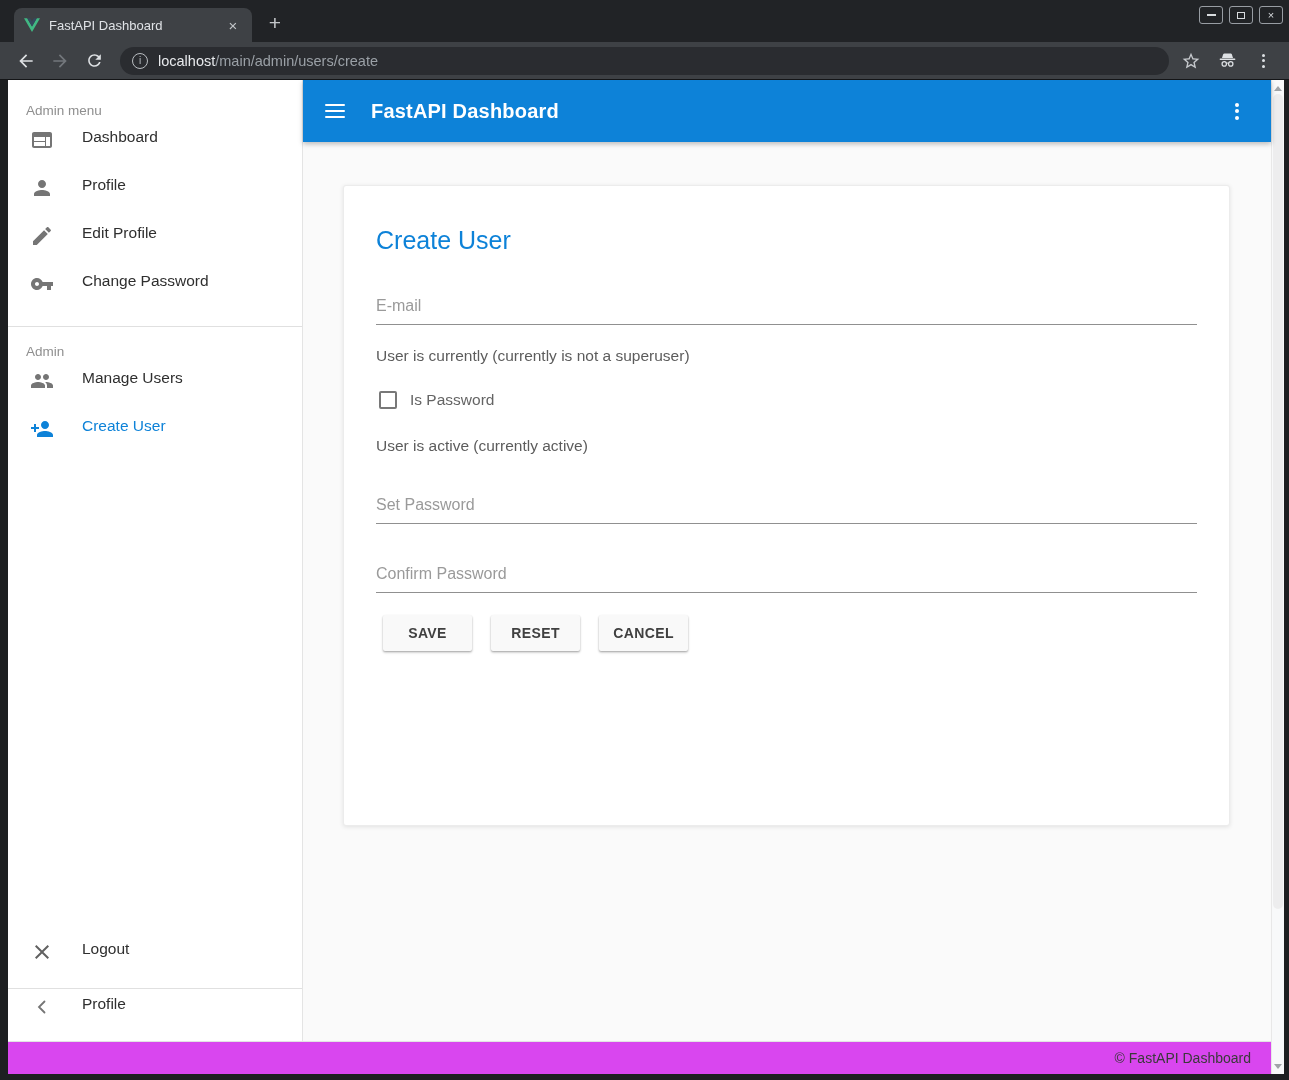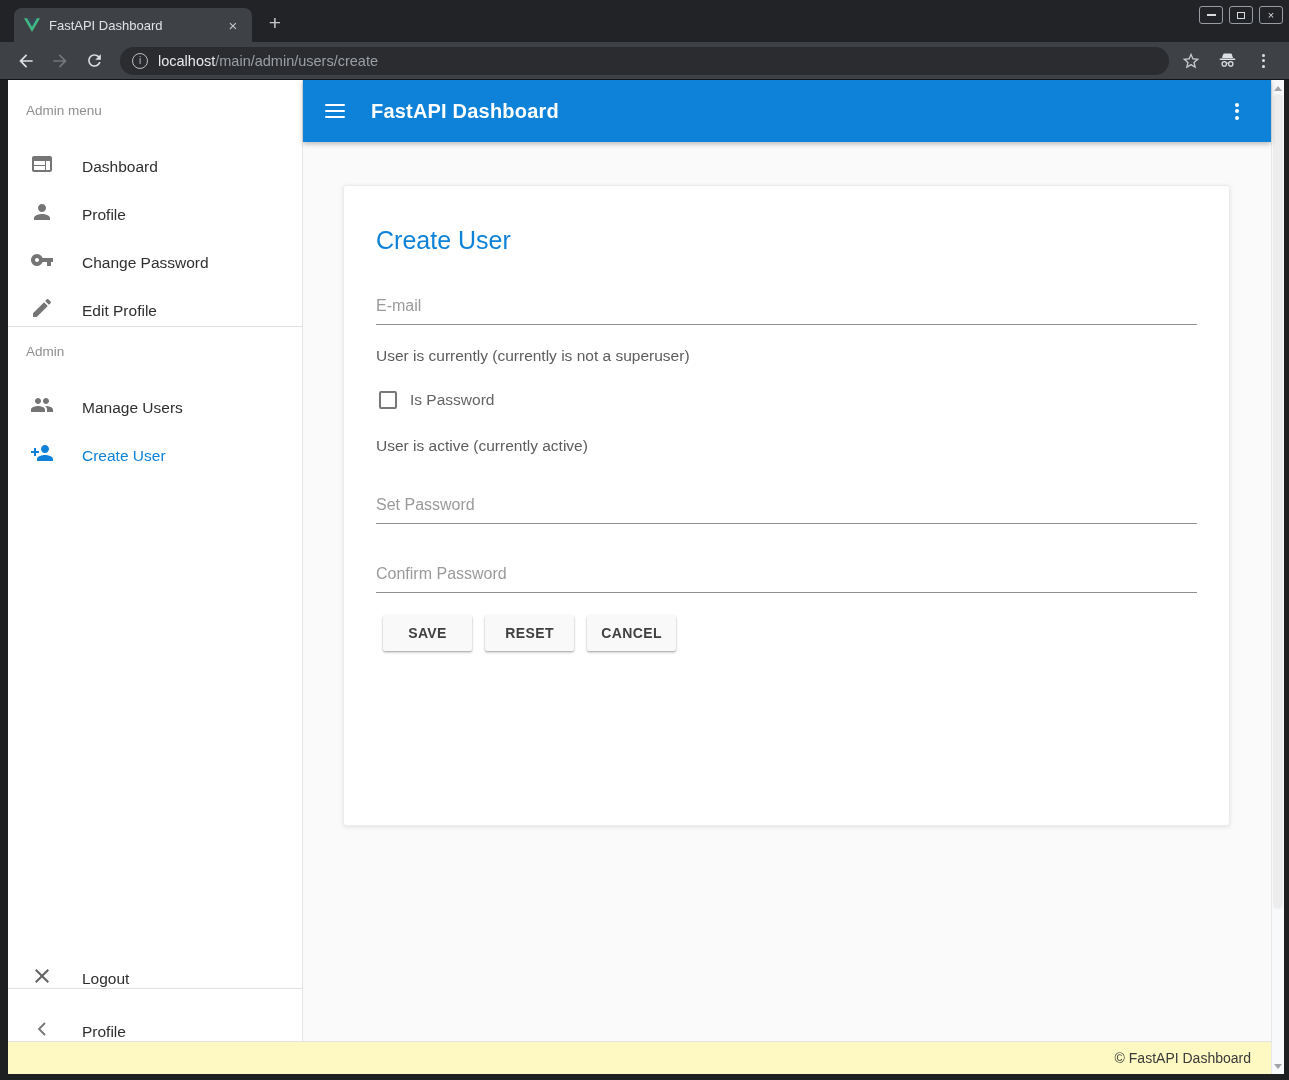--- a/index.html
+++ b/index.html
@@ -54,21 +54,21 @@
   .tri-up { width:0; height:0; border-left:4px solid transparent; border-right:4px solid transparent; border-bottom:5px solid #a0a4a8; }
   .tri-down { width:0; height:0; border-left:4px solid transparent; border-right:4px solid transparent; border-top:5px solid #a0a4a8; }
   .sb-thumb { position:absolute; left:1px; top:14px; width:10px; height:82%; background:#ededee; border-radius:5px; }
 
   
   .sidebar {
     position:absolute; left:0; top:0; width:295px; bottom:33px; background:#fff;
     border-right:1px solid #e4e4e4; display:flex; flex-direction:column;
   }
   .menu-label { margin:22px 0 8px; padding:0 18px; font-size:13.5px; color:#8f8f8f; line-height:18px; }
-  .side-item { height:48px; display:flex; align-items:flex-end; padding:0 16px; color:#2f2f2f; font-size:15.5px; cursor:pointer; }
+  .side-item { height:48px; display:flex; align-items:flex-start; padding:0 16px; color:#2f2f2f; font-size:15.5px; cursor:pointer; }
   .side-item .sicon { width:24px; height:24px; margin-left:6px; margin-right:28px; flex:none; }
   .side-item .sicon svg { width:24px; height:24px; fill:#757575; }
   .side-item.active { color:#0d82d8; }
   .side-item.active .sicon svg { fill:#0d82d8; }
   .side-divider { border-top:1px solid #e0e0e0; margin:6px 0 0; }
   .side-bottom { margin-top:auto; }
 
   
   .appbar {
     position:absolute; left:295px; right:13px; top:0; height:62px; background:#0d82d8;
@@ -103,32 +103,32 @@
   .hint-active { margin-top:24px; }
   .cbrow { display:flex; align-items:center; height:24px; margin-left:3px; }
   .cbrow-super { margin-top:22px; }
   .cbrow-active { margin-top:25px; }
   .cbox { width:18px; height:18px; border:2px solid #787878; border-radius:2px; background:#fff; flex:none; cursor:pointer; }
   .cbox.checked { border:0; background:#64aef5; display:flex; align-items:center; justify-content:center; }
   .cbox.checked svg { width:14px; height:14px; }
   .cblabel { margin-left:13px; font-size:15.5px; color:#646464; }
   .f-setpw   { margin-top:40px; }
   .f-confpw  { margin-top:41px; }
-  .btnrow { margin:22px 0 0 7px; display:flex; gap:13px; }
+  .btnrow { margin:22px 0 0 7px; display:flex; gap:19px; }
   .btn {
     min-width:89px; height:36px; border:0; border-radius:2px; background:#f9f9f9;
     box-shadow:0 1px 2px rgba(0,0,0,.28), 0 2px 3px rgba(0,0,0,.10);
     font-size:14px; font-weight:700; letter-spacing:.4px; color:#404040;
     font-family:"Liberation Sans", sans-serif; cursor:pointer; padding:0 12px;
   }
 
   
   .footer {
     position:absolute; left:0; right:13px; bottom:0; height:33px;
-    background:#fef9c3; border-top:1px solid #e3e3e3;
+    background:#d946ef; border-top:1px solid #e3e3e3;
     display:flex; align-items:center; justify-content:flex-end;
     padding:0 20px; font-size:14px; color:#3a3a3a;
   }
 </style>
 </head>
 <body>
 
 <div class="tabstrip">
   <div class="tab">
     <span class="tab-favicon" style="width:16px;height:15px;flex:none;">
@@ -215,33 +215,33 @@
         <svg viewBox="0 0 24 24">
             <path d="M12 12c2.21 0 4-1.79 4-4s-1.79-4-4-4-4 1.79-4 4 1.79 4 4 4zm0 2c-2.67 0-8 1.34-8 4v2h16v-2c0-2.66-5.33-4-8-4z"></path>
           </svg>
       </span>
       <span>Profile</span>
     </div>
 
     <div class="side-item">
       <span class="sicon">
         <svg viewBox="0 0 24 24">
+            <path d="M3 17.25V21h3.75L17.81 9.94l-3.75-3.75L3 17.25zM20.71 7.04c.39-.39.39-1.02 0-1.41l-2.34-2.34c-.39-.39-1.02-.39-1.41 0l-1.83 1.83 3.75 3.75 1.83-1.83z"></path>
+          </svg>
+      </span>
+      <span>Edit Profile</span>
+    </div>
+
+    <div class="side-item">
+      <span class="sicon">
+        <svg viewBox="0 0 24 24">
             <path d="M12.65 10C11.83 7.67 9.61 6 7 6c-3.31 0-6 2.69-6 6s2.69 6 6 6c2.61 0 4.83-1.67 5.65-4H17v4h4v-4h2v-4H12.65zM7 14c-1.1 0-2-.9-2-2s.9-2 2-2 2 .9 2 2-.9 2-2 2z"></path>
           </svg>
       </span>
       <span>Change Password</span>
-    </div>
-
-    <div class="side-item">
-      <span class="sicon">
-        <svg viewBox="0 0 24 24">
-            <path d="M3 17.25V21h3.75L17.81 9.94l-3.75-3.75L3 17.25zM20.71 7.04c.39-.39.39-1.02 0-1.41l-2.34-2.34c-.39-.39-1.02-.39-1.41 0l-1.83 1.83 3.75 3.75 1.83-1.83z"></path>
-          </svg>
-      </span>
-      <span>Edit Profile</span>
     </div>
 
     <div class="side-divider"></div>
     <div class="menu-label" style="margin-top:16px">Admin</div>
 
     <div class="side-item">
       <span class="sicon">
         <svg viewBox="0 0 24 24">
             <path d="M16 11c1.66 0 2.99-1.34 2.99-3S17.66 5 16 5c-1.66 0-3 1.34-3 3s1.34 3 3 3zm-8 0c1.66 0 2.99-1.34 2.99-3S9.66 5 8 5C6.34 5 5 6.34 5 8s1.34 3 3 3zm0 2c-2.33 0-7 1.17-7 3.5V19h14v-2.5c0-2.33-4.67-3.5-7-3.5zm8 0c-.29 0-.62.02-.97.05 1.16.84 1.97 1.97 1.97 3.45V19h6v-2.5c0-2.33-4.67-3.5-7-3.5z"></path>
           </svg>

